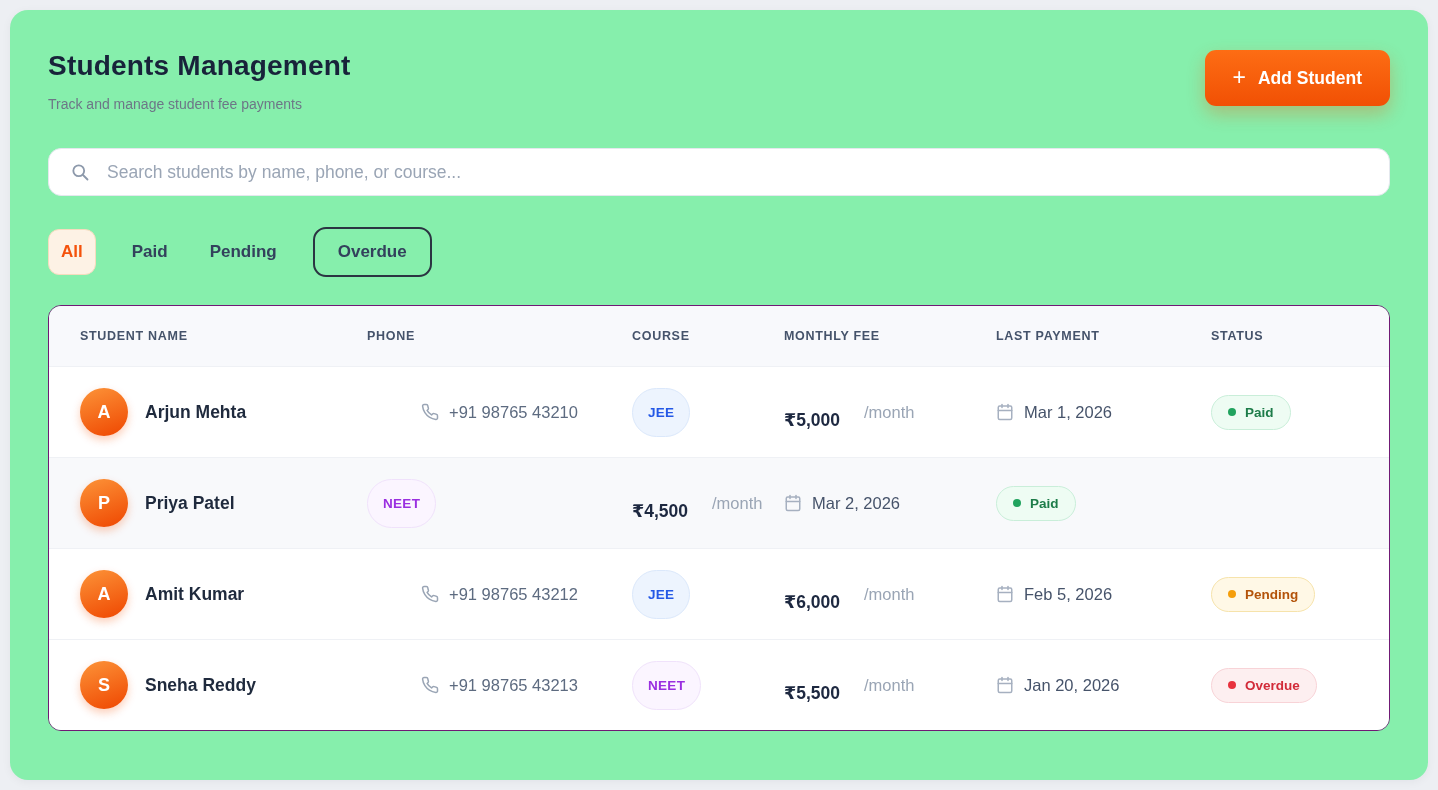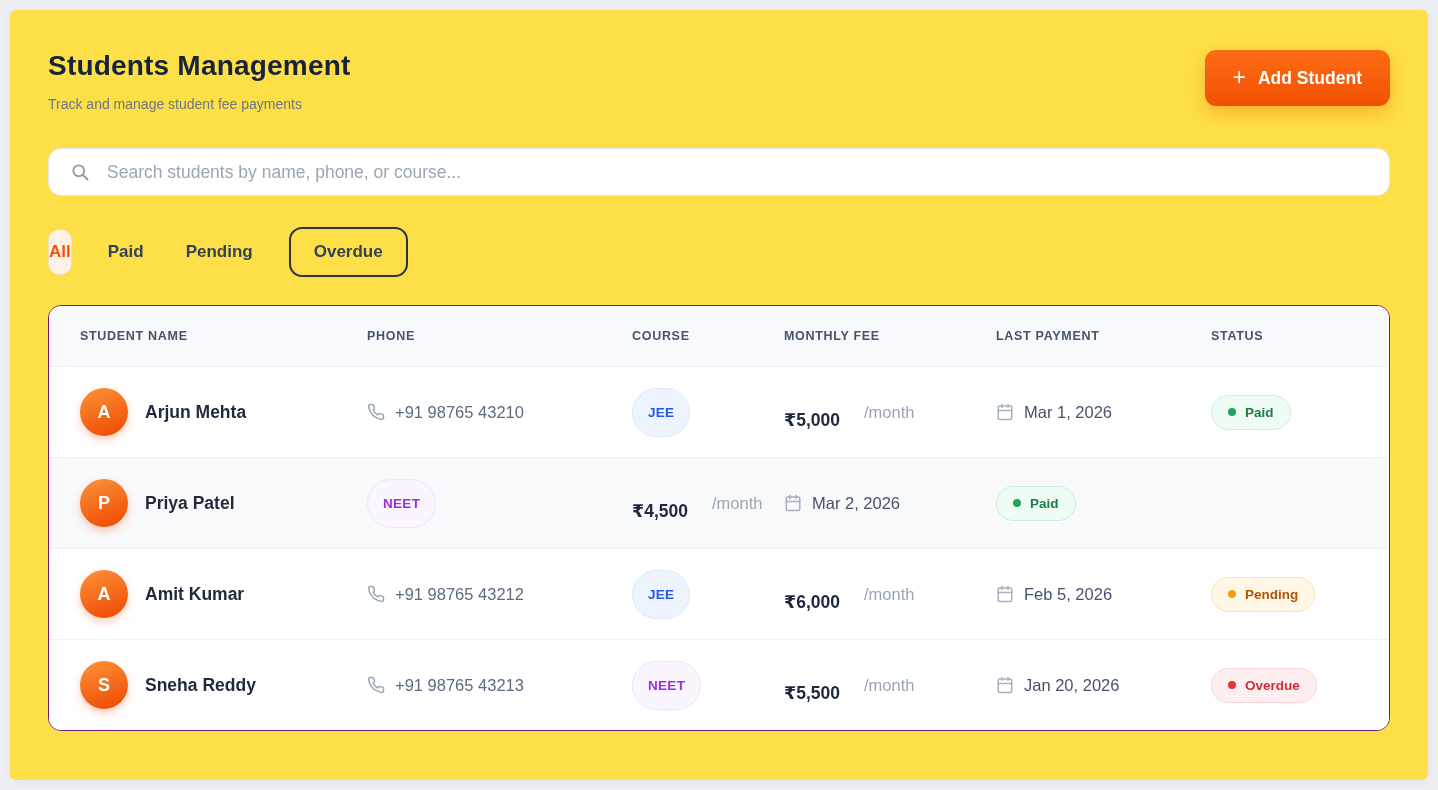--- a/index.html
+++ b/index.html
@@ -5,22 +5,22 @@
   * { box-sizing: border-box; margin: 0; padding: 0; }
   html, body { width: 1438px; height: 790px; }
   body {
     font-family: "Liberation Sans", "DejaVu Sans", sans-serif;
     background: #edeff3;
     overflow: hidden;
   }
   .card {
     width: 1418px; height: 770px;
     margin: 10px;
-    background: #fde047;
-    border-radius: 6px;
+    background: #86efac;
+    border-radius: 18px;
     box-shadow: 0 2px 10px rgba(16,24,40,.05);
     padding: 40px 38px 0 38px;
   }
 
   
   .header-row { display: flex; justify-content: space-between; align-items: flex-start; }
   .page-title { font-size: 28px; font-weight: 700; color: #18233a; letter-spacing: .2px; }
   .page-subtitle { margin-top: 14px; font-size: 14px; color: #6d7687; }
   .add-btn {
     display: inline-flex; align-items: center; gap: 12px;
@@ -49,21 +49,21 @@
 
   
   .filters { display: flex; align-items: center; gap: 30px; margin-top: 31px; }
   .chip {
     font-family: inherit; font-size: 17px; font-weight: 700; color: #33415c;
     background: transparent; border: none; cursor: pointer;
     padding: 12px 6px; border-radius: 11px; line-height: 1.2;
   }
   .chip.active {
     color: #f4520b; background: #fdf2e5;
-    border: 1px solid #f6dcbe; padding: 12px 0;
+    border: 1px solid #f6dcbe; padding: 12px 12px;
   }
   .chip.outlined {
     border: 2px solid #2b3442; border-radius: 13px; padding: 13px 23px;
   }
 
   
   .table { margin-top: 28px; border: 1px solid #701a75; border-radius: 13px; overflow: hidden; }
   .thead, .trow {
     display: grid;
     grid-template-columns: 287px 265px 152px 212px 215px auto;
@@ -81,21 +81,21 @@
   .avatar {
     width: 48px; height: 48px; border-radius: 50%;
     background: linear-gradient(160deg, #fb8c33 10%, #f04e06 90%);
     color: #fff; font-size: 18px; font-weight: 700;
     display: inline-flex; align-items: center; justify-content: center;
     margin-right: 17px; flex: none;
     box-shadow: 0 4px 9px rgba(243,84,6,.28);
   }
   .student-name { font-size: 17.5px; font-weight: 700; color: #1f2a3d; }
 
-  .phone-cell { gap: 10px; color: #5d6b80; font-size: 16.5px; }
+  .phone-cell { gap: 10px; color: #5d6b80; font-size: 16.5px; justify-content: center; }
   .phone-cell svg { color: #9aa5b5; flex: none; }
 
   .badge {
     display: inline-block; padding: 16px 15px; border-radius: 999px;
     font-size: 13.5px; font-weight: 700; letter-spacing: .3px;
   }
   .badge.jee  { color: #2458e6; background: #edf4fe; border: 1px solid #dbe8fb; }
   .badge.neet { color: #9a2fe0; background: #fbf5ff; border: 1px solid #f0e2fb; }
 
   .fee { font-size: 17.5px; font-weight: 700; color: #1d2840; margin-top: 16px; }

